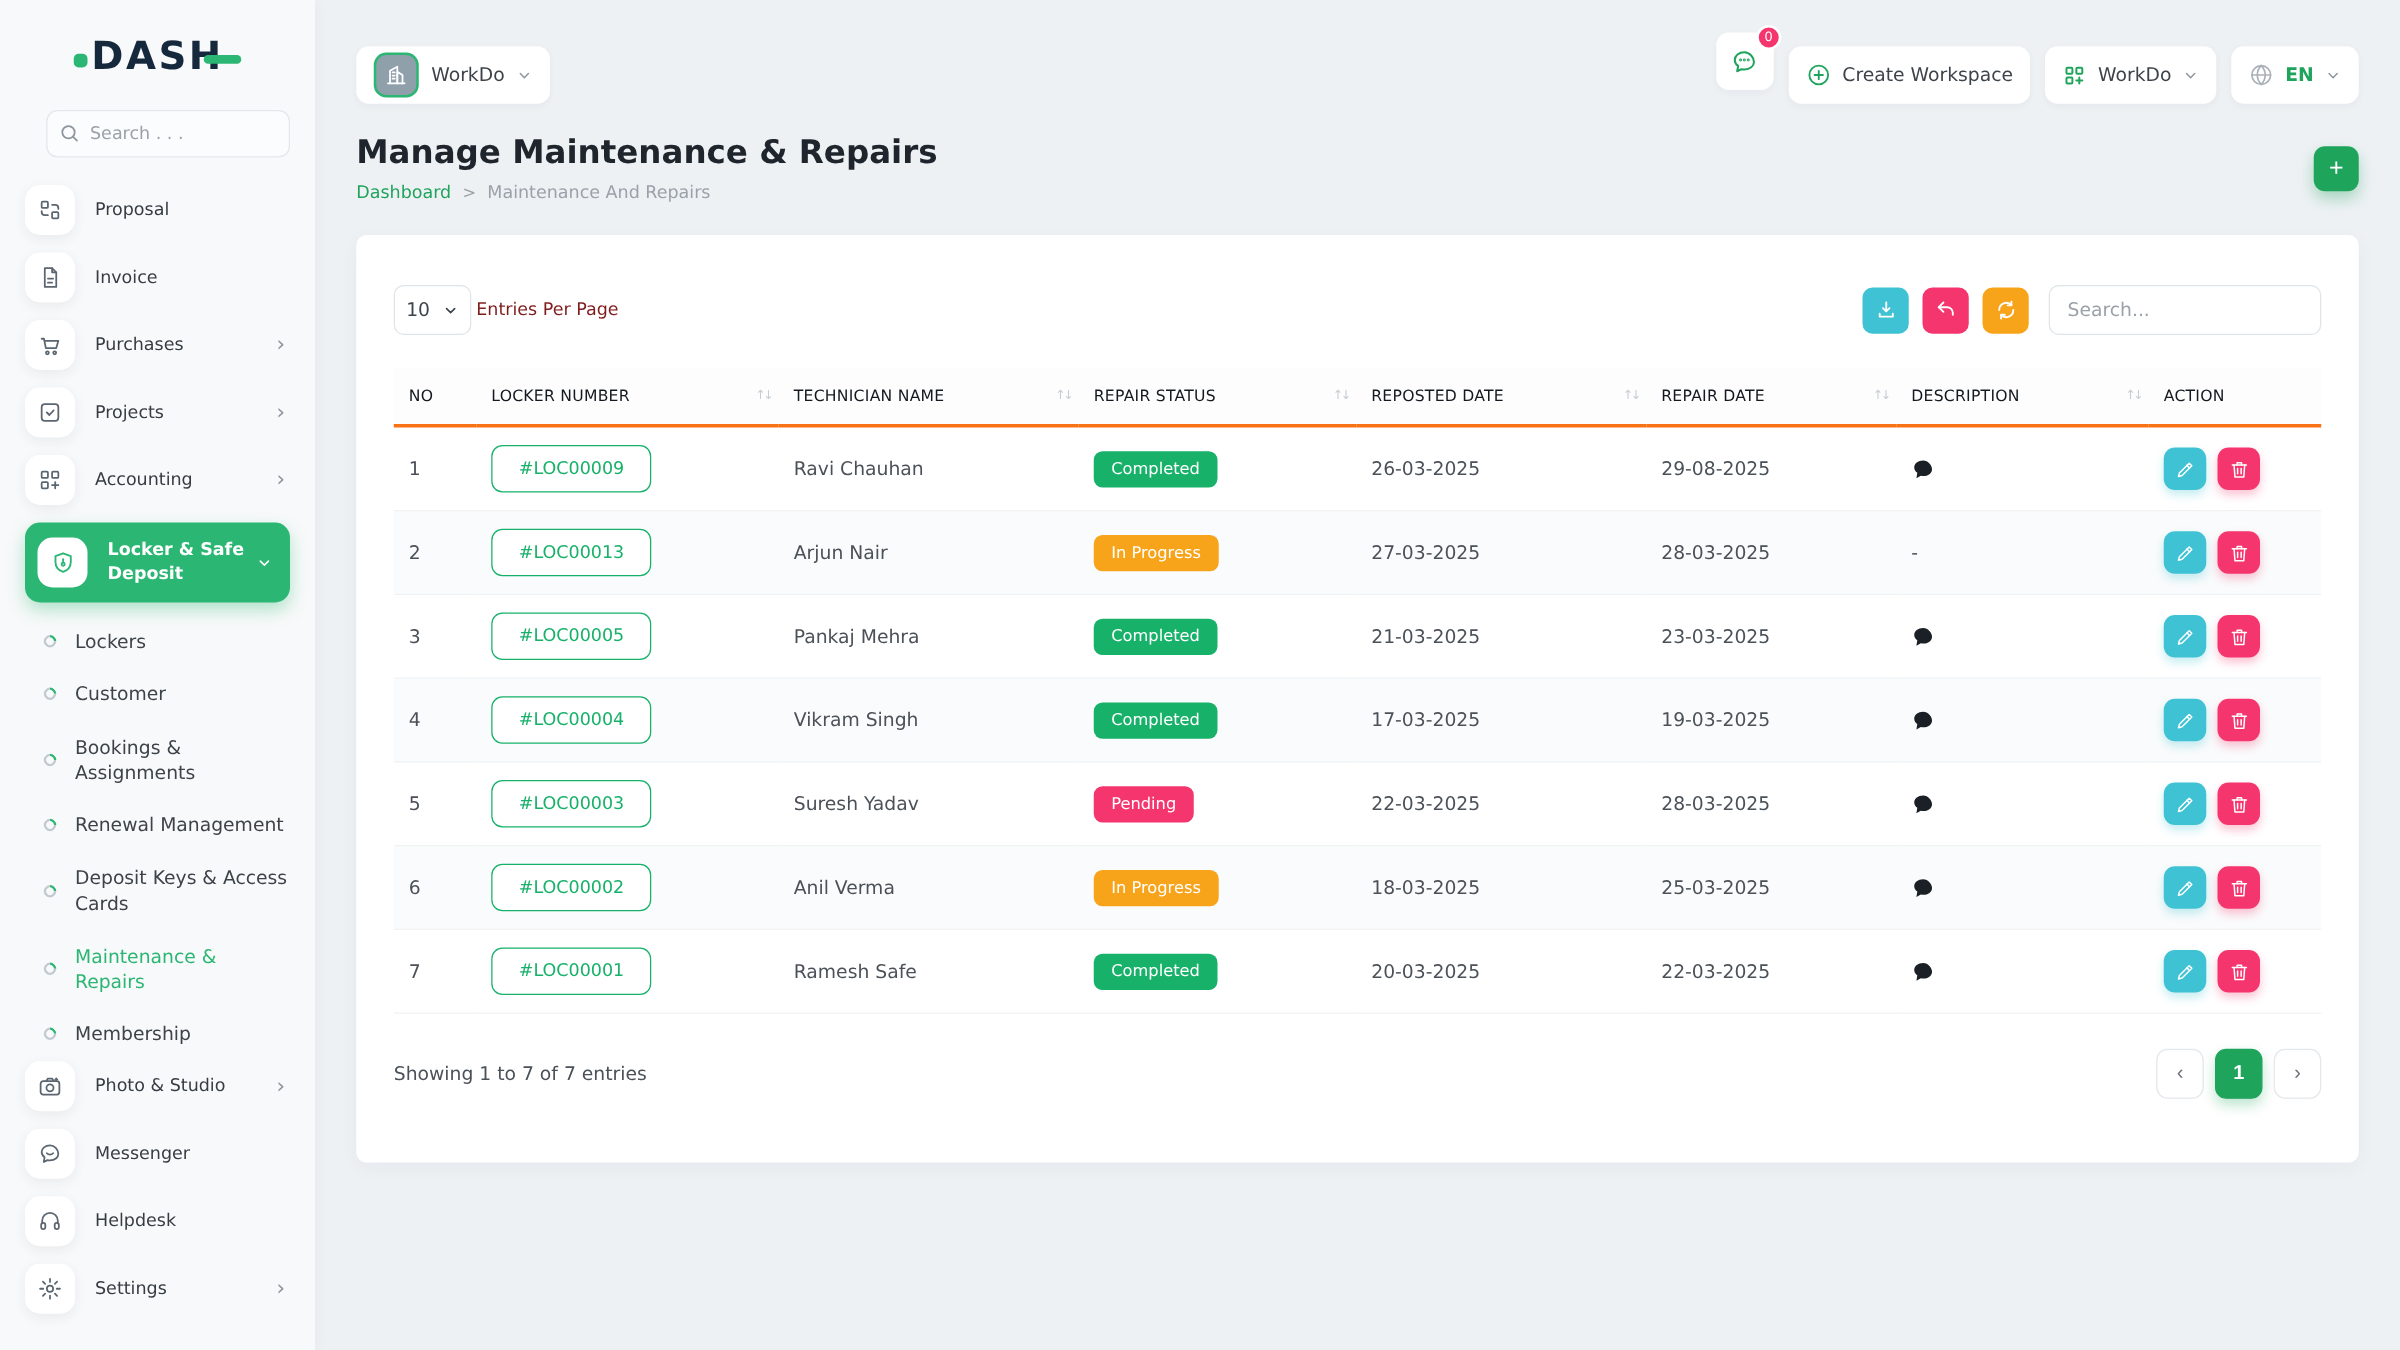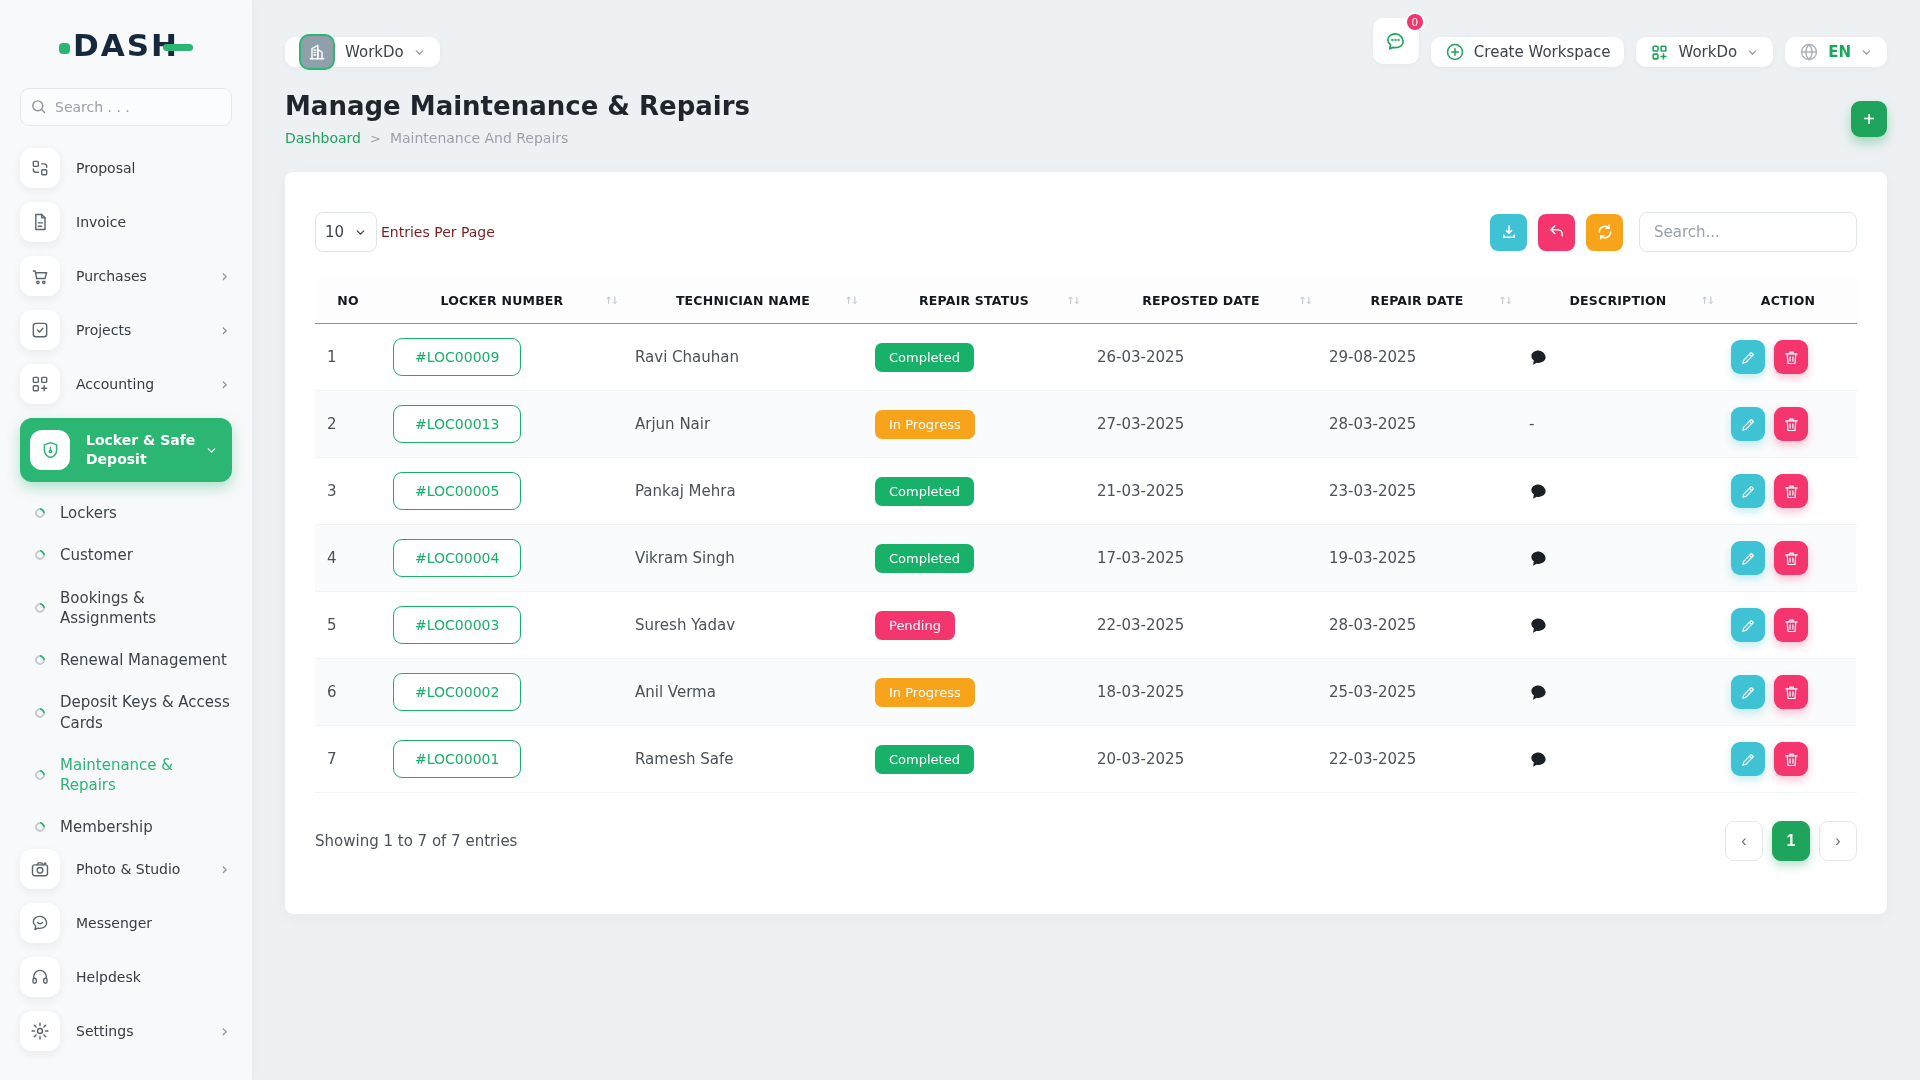--- a/index.html
+++ b/index.html
@@ -23,21 +23,21 @@
 
   
   .sidebar {
     position: fixed; left:0; top:0; width:252px; height:1080px;
     background:#f8f9fa; padding:0 20px; box-shadow: 2px 0 10px rgba(20,30,40,.03);
   }
   .logo { display:flex; align-items:center; justify-content:center; margin:24px 0 22px; height:42px; }
   .logo-dot { width:11px; height:11px; border-radius:4px; background: var(--sidebar-green); margin-right:3px; margin-top:6px; }
   .logo-text { font-size:31px; font-weight:800; color:var(--navy); letter-spacing:2px; }
   .logo-dash { width:30px; height:7px; border-radius:4px; background: var(--sidebar-green); margin-left:-16px; margin-top:4px; }
-  .side-search { position:relative; margin-bottom:22px; }
+  .side-search { position:relative; margin-bottom:22px;margin-left:17px; }
   .side-search input {
     width:100%; height:38px; border:1px solid #e4e8ec; border-radius:9px; background:#fbfcfd;
     padding:0 12px 0 34px; font-size:14px; color:#4b5158; outline:none;
     font-family:"DejaVu Sans","Liberation Sans",sans-serif;
   }
   .side-search input::placeholder { color:#9aa1a9; }
   .side-search .mag { position:absolute; left:10px; top:10px; color:#8d949c; }
   .nav-item { display:flex; align-items:center; margin-bottom:14px; cursor:pointer; }
   .icon-tile {
     width:40px; height:40px; border-radius:12px; background:#fff; flex:0 0 40px;
@@ -59,21 +59,21 @@
     border:2px solid #c3cad1; border-top-color: var(--sidebar-green);
     transform: rotate(45deg);
   }
   .sub-label { margin-left:15px; font-size:15px; color:#3d434a; line-height:1.35; }
   .sub-item.active .sub-label { color: var(--sidebar-green); }
 
   
   .main { margin-left:252px; height:1080px; }
   .topbar { display:flex; align-items:center; justify-content:space-between; padding:15px 33px 0; }
   .pill {
-    display:flex; align-items:center; background:#fff; border-radius:10px; height:30px;
+    display:flex; align-items:center; background:#fff; border-radius:10px; height:46px;
     padding:0 14px; cursor:pointer; box-shadow:0 2px 6px rgba(20,30,40,.04);margin-top:22px;
   }
   .ws-tile {
     width:36px; height:36px; border-radius:10px; background:#8fa0ab; border:2px solid var(--sidebar-green);
     display:flex; align-items:center; justify-content:center; color:#fff; margin-right:10px;
   }
   .pill-label { font-size:15px; color:#3d434a; }
   .chev-down { color:#8d949c; margin-left:9px; }
   .topbar-right { display:flex; align-items:center; gap:12px; }
   .icon-btn {
@@ -125,22 +125,22 @@
     margin-left:16px; width:218px; height:40px; border:1px solid #dfe4e8; border-radius:8px;
     padding:0 14px; font-size:15px; color:#4b5158; outline:none;
     font-family:"DejaVu Sans","Liberation Sans",sans-serif;
   }
   .table-search::placeholder { color:#9aa1a9; }
 
   table { width:100%; border-collapse:collapse; table-layout:fixed; }
   col.c-no{width:66px;} col.c-locker{width:242px;} col.c-tech{width:240px;} col.c-status{width:222px;}
   col.c-reposted{width:232px;} col.c-repair{width:200px;} col.c-desc{width:202px;} col.c-action{width:138px;}
   thead th {
-    position:relative; text-align:center; padding:15px 12px; font-size:12.5px; font-weight:700;
-    color:#14191f; letter-spacing:.2px; border-bottom:1px solid #f97316; white-space:nowrap;
+    position:relative; text-align:left; padding:15px 12px; font-size:12.5px; font-weight:400;
+    color:#14191f; letter-spacing:.2px; border-bottom:3px solid #f97316; white-space:nowrap;
     background:#fdfdfe;
   }
   thead th .sort { position:absolute; right:6px; top:17px; color:#c7cdd3; font-size:10px; letter-spacing:-2px; }
   tbody td { padding:14px 12px; border-bottom:1px solid #f0f2f4; font-size:15px; color:#4b5158; height:66px; }
   tbody tr:nth-child(even) { background:#fafbfc; }
   .locker-pill {
     display:inline-block; border:1px solid var(--green-badge); color:var(--green-badge);
     padding:10px 21px; border-radius:9px; font-size:14px; background:#fff; cursor:pointer;
   }
   .status-badge {

